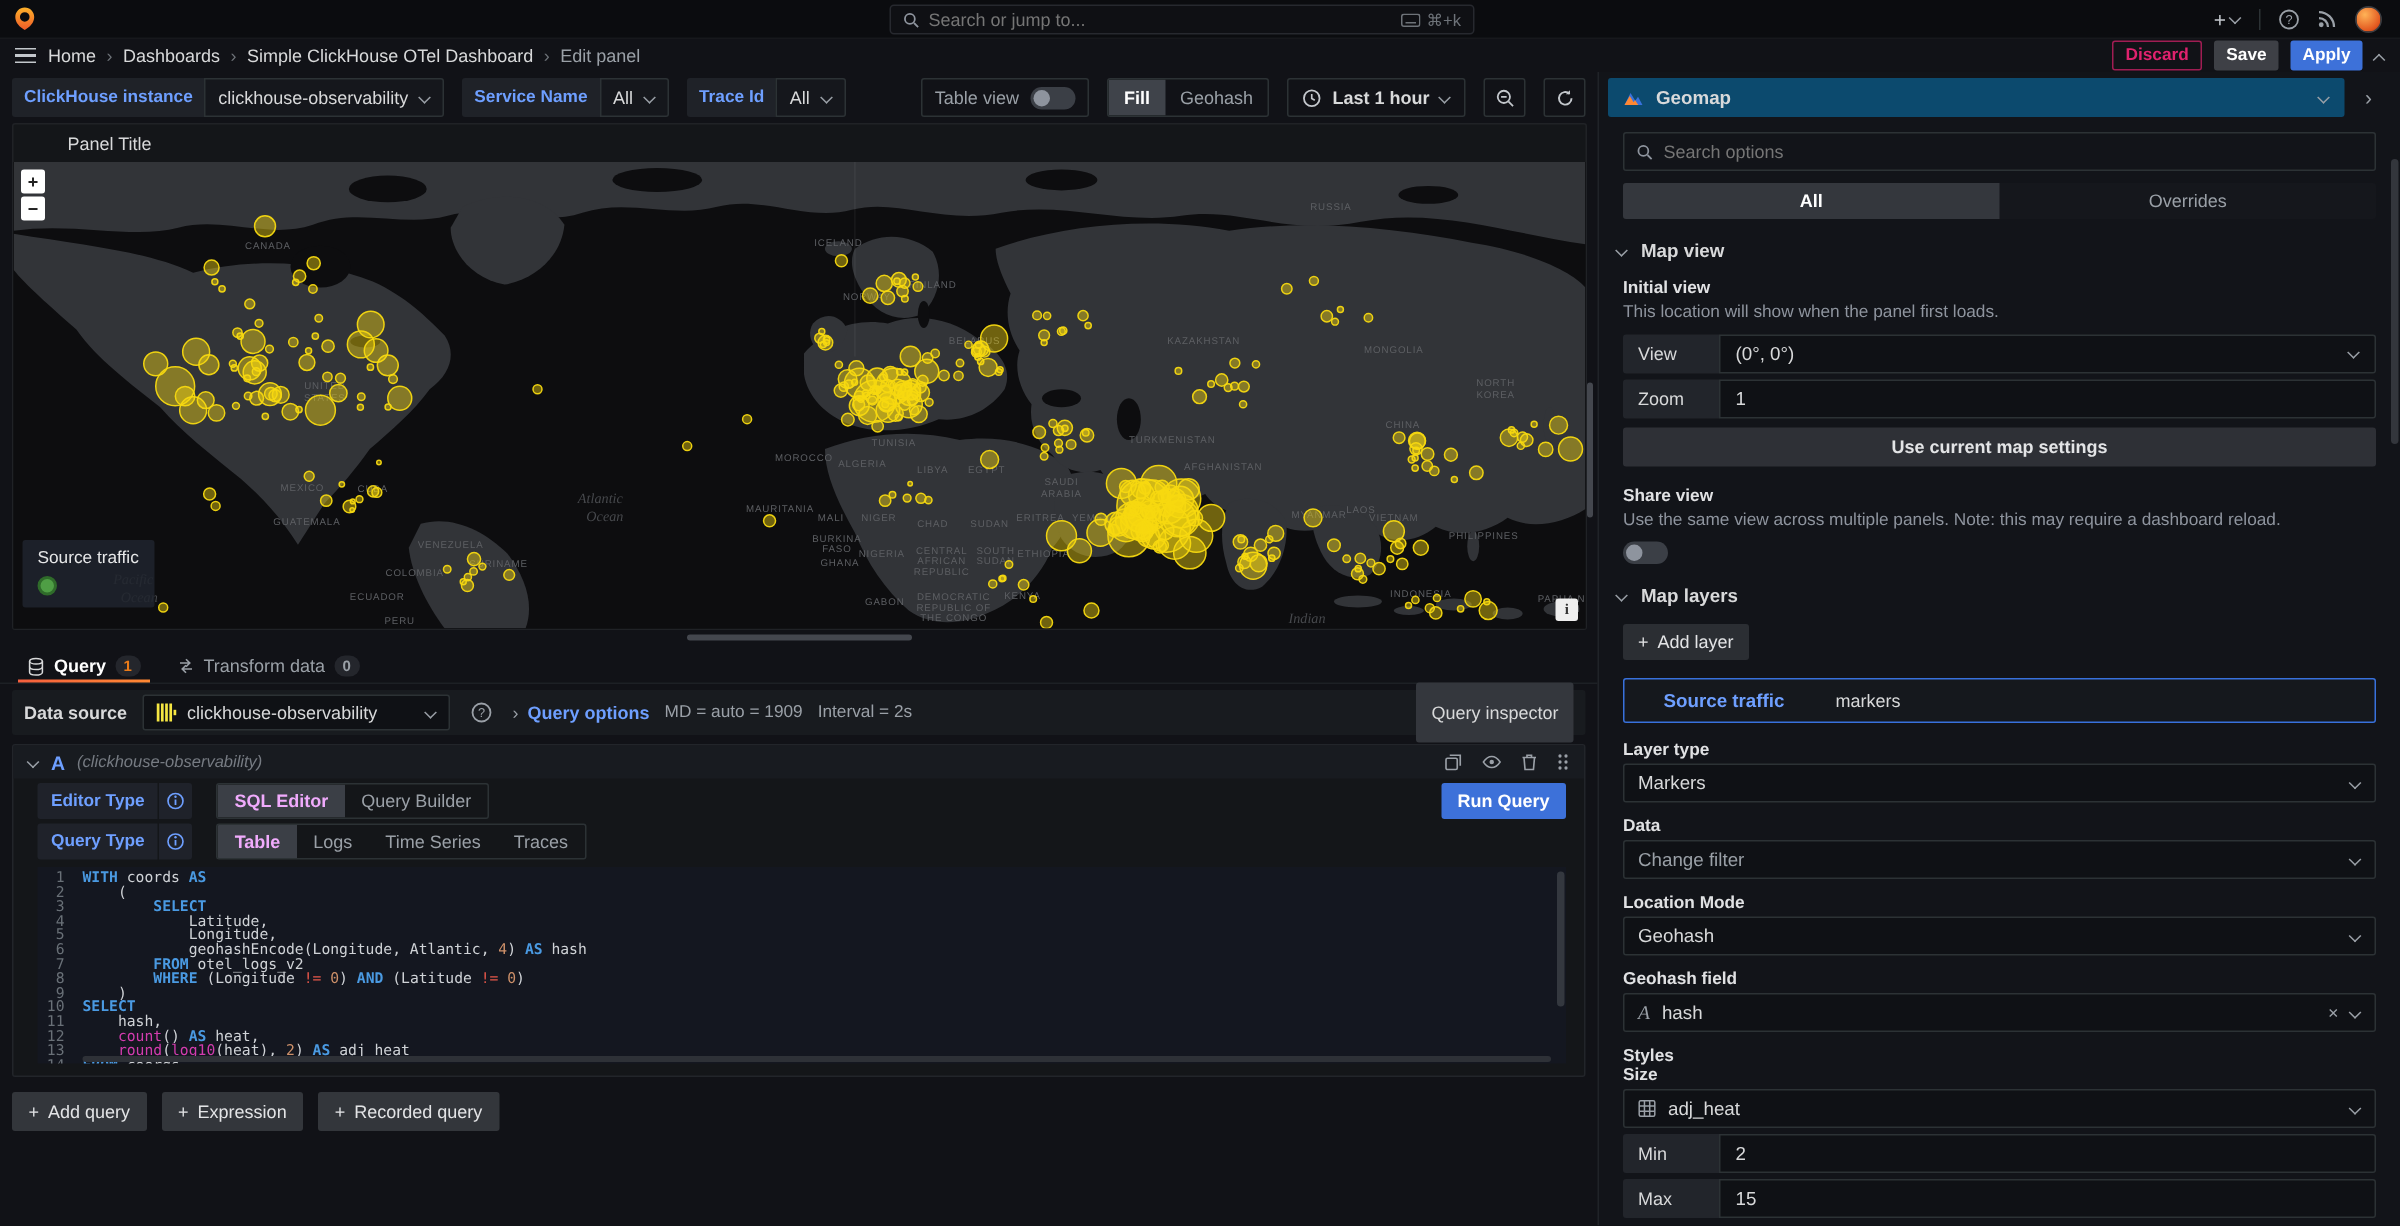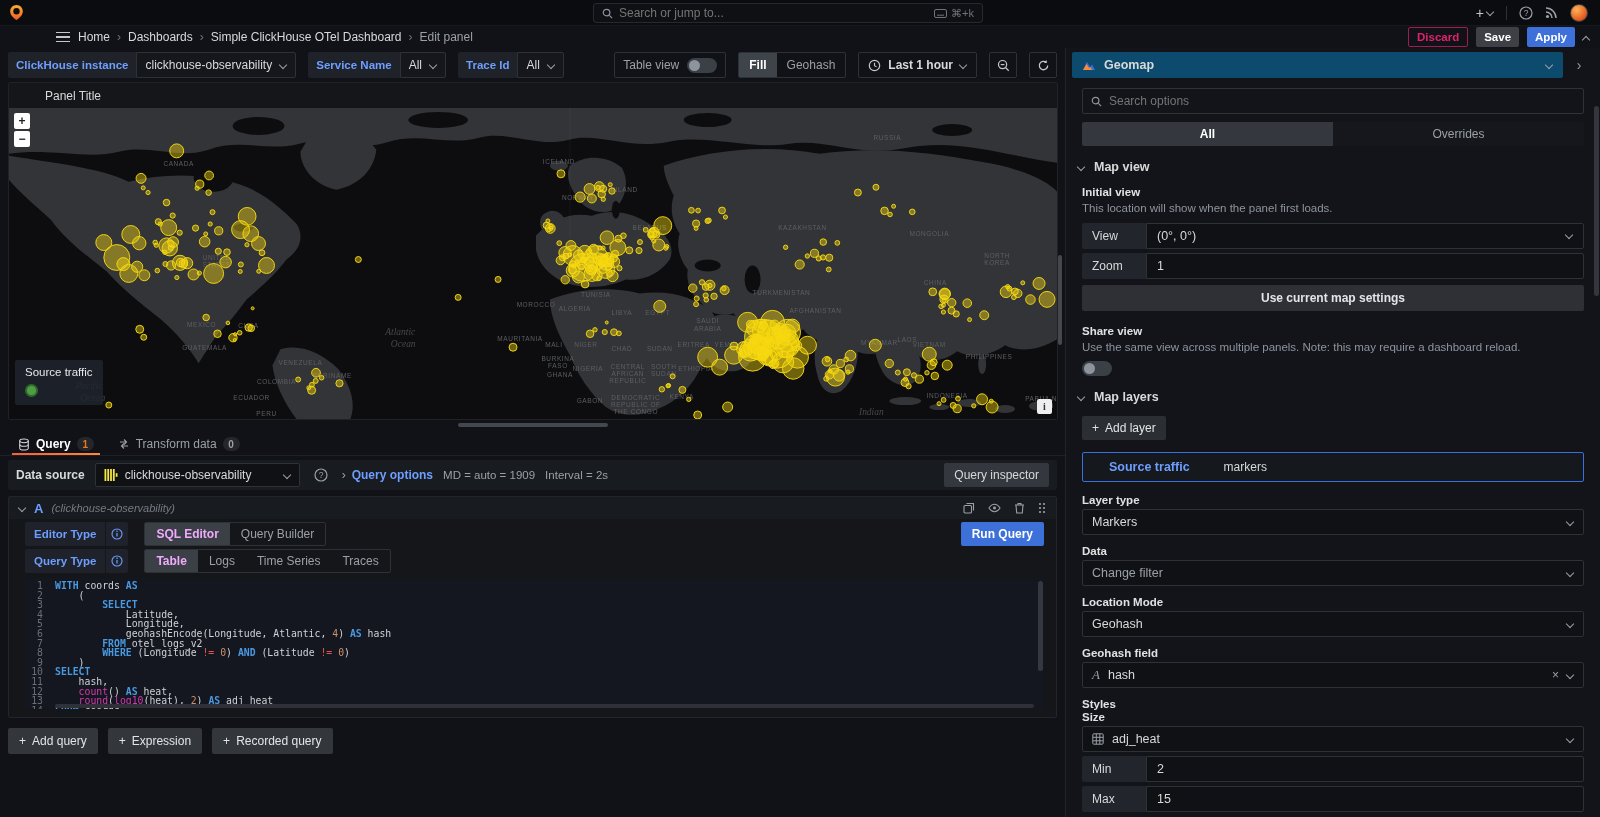--- a/index.html
+++ b/index.html
@@ -23,21 +23,21 @@
     background:#0f1014; border:1px solid #27292f; border-radius:3px; display:flex; align-items:center; padding:0 8px; gap:6px; }
   .tb-search input { background:transparent; border:none; outline:none; color:#8e949e; flex:1; font-size:12px; font-family:inherit; }
   .tb-shortcut { color:#6e7379; font-size:11px; display:flex; align-items:center; gap:4px; }
   .tb-right { margin-left:auto; display:flex; align-items:center; gap:12px; padding-right:12px; color:#9aa0a7; }
   .tb-divider { width:1px; height:14px; background:#2c3235; }
   .tb-plus { display:flex; align-items:center; gap:3px; font-size:14px; color:#c3c7cc; }
   .avatar { width:18px; height:18px; border-radius:50%;
     background:radial-gradient(circle at 35% 30%, #ffb357, #e2571f 70%, #8a2c0c); border:1px solid #3a3d42; }
 
   
-  .navbar { height:22px; display:flex; align-items:center; padding:0 10px; gap:8px; background:#111217;margin-left:46px; }
+  .navbar { height:22px; display:flex; align-items:center; padding:0 10px; gap:8px; background:#111217; }
   .burger { width:14px; display:flex; flex-direction:column; gap:3px; }
   .burger i { height:1.6px; background:#c3c7cc; display:block; }
   .crumbs { display:flex; align-items:center; gap:7px; font-size:12px; }
   .crumb { color:#d8d9da; }
   .crumb.dim { color:#9aa0a7; }
   .crumb-sep { color:#6e7379; }
   .nav-right { margin-left:auto; display:flex; align-items:center; gap:8px; }
   .btn { height:20px; border-radius:2px; padding:0 8px; display:inline-flex; align-items:center;
     font-size:11.5px; font-weight:bold; }
   .btn-discard { color:#e0226e; border:1px solid #a01d53; background:transparent; }
@@ -95,21 +95,21 @@
   .badge.gray { color:#9aa0a7; }
 
   
   .dsrow { margin:4px 8px 0 8px; height:30px; background:#181b1f; border-radius:2px; display:flex; align-items:center; padding:0 8px; gap:10px; }
   .dsrow .lbl { font-weight:bold; font-size:12px; }
   .dsbox { background:#0f1115; border:1px solid #2c3235; border-radius:2px; height:24px; width:205px;
     display:flex; align-items:center; gap:7px; padding:0 8px; }
   .qhelp { width:22px; height:22px; border-radius:50%; display:flex; align-items:center; justify-content:center; color:#9aa0a7; border:1px solid transparent; }
   .qopt { display:flex; align-items:center; gap:6px; color:#6e9fff; font-size:12px; font-weight:bold; }
   .meta { color:#9aa0a7; font-size:11.5px; }
-  .qinspector { margin-left:auto; background:#34373d; border-radius:2px; height:24px; display:flex; align-items:center; padding:0 10px; font-size:12px; color:#d8d9da; }
+  .qinspector { margin-left:auto; background:#34373d; border-radius:2px; height:40px; display:flex; align-items:center; padding:0 10px; font-size:12px; color:#d8d9da; }
 
   
   .qcard { margin:6px 8px 0 8px; height:222px; background:#141619; border:1px solid #22252a; border-radius:2px; display:flex; flex-direction:column; }
   .qhead { height:22px; background:#181b20; display:flex; align-items:center; padding:0 10px; gap:8px; flex:none; }
   .qref { color:#6e9fff; font-weight:bold; font-size:13px; }
   .qhint { color:#767b82; font-style:italic; font-size:11px; }
   .qicons { margin-left:auto; display:flex; align-items:center; gap:13px; color:#9aa0a7; }
   .qrow { display:flex; align-items:center; margin:3px 12px 0 16px; position:relative; height:24px; flex:none; }
   .chip { background:#1f222a; color:#6e9fff; font-size:11.5px; font-weight:bold; height:24px;
     display:inline-flex; align-items:center; padding:0 9px; border-radius:2px 0 0 2px; }

